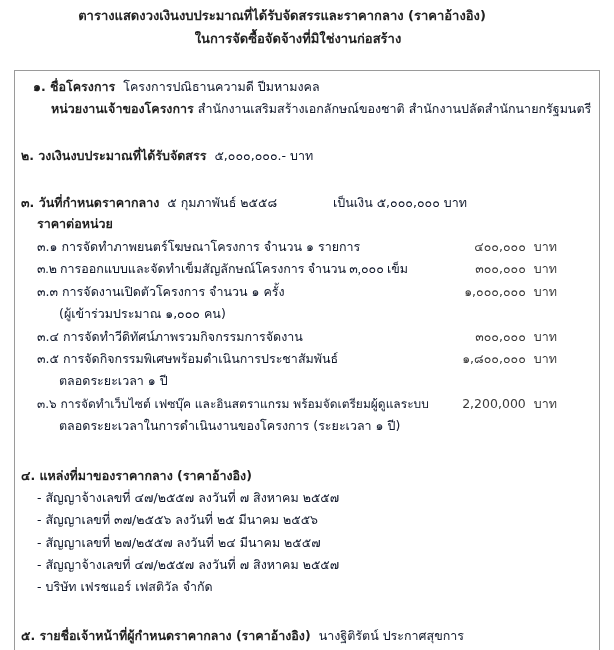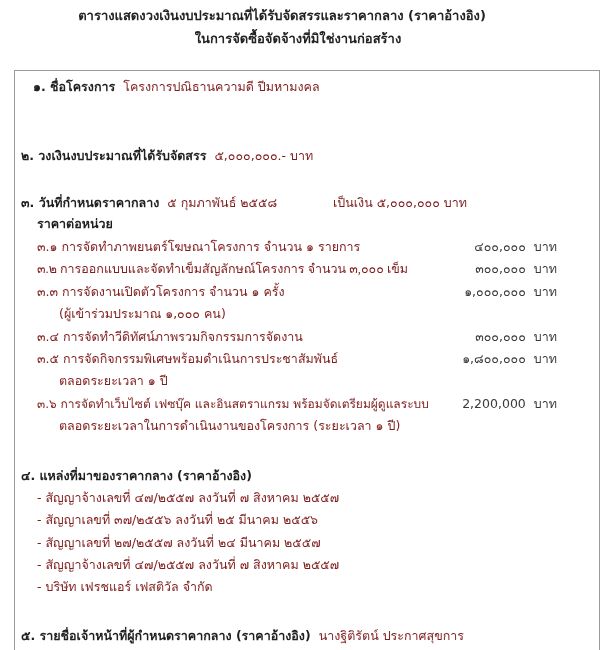--- a/index.html
+++ b/index.html
@@ -13,37 +13,41 @@
     font-weight: bold; font-size: 13px; color: #222;
   }
   .t1 { top: 5px; }
   .t2 { top: 28px; padding-left: 16px; }
   .box {
     position: absolute; left: 14px; top: 70px; width: 586px; height: 600px;
     border: 1.5px solid #9a9a9a; border-bottom: none; box-sizing: border-box;
   }
   .line { position: absolute; white-space: nowrap; line-height: 18px; }
   .b { font-weight: bold; color: #1f1f1f; }
-  .n { color: #7f1d1d; }
+  .n { color: #0f172a; }
   .amt {
     position: absolute; white-space: nowrap; line-height: 18px; right: 42px; text-align: center; color: #3a3a3a;
   }
   .amt .unit { margin-left: 8px; }
 </style>
 </head>
 <body>
 
 <div class="title t1">ตารางแสดงวงเงินงบประมาณที่ได้รับจัดสรรและราคากลาง (ราคาอ้างอิง)</div>
 <div class="title t2">ในการจัดซื้อจัดจ้างที่มิใช่งานก่อสร้าง</div>
 
 <div class="box">
 
   <div class="line" style="left:18px; top:7px;">
     <span class="b">๑. ชื่อโครงการ</span>&nbsp;
     <span class="n">โครงการปณิธานความดี ปีมหามงคล</span>
+  </div>
+  <div class="line" style="left:36px; top:29px;">
+    <span class="b">หน่วยงานเจ้าของโครงการ</span>
+    <span class="n">สำนักงานเสริมสร้างเอกลักษณ์ของชาติ สำนักงานปลัดสำนักนายกรัฐมนตรี</span>
   </div>
 
   <div class="line" style="left:6px; top:76px;">
     <span class="b">๒. วงเงินงบประมาณที่ได้รับจัดสรร</span>&nbsp;
     <span class="n">๕,๐๐๐,๐๐๐.- บาท</span>
   </div>
 
   <div class="line" style="left:6px; top:123px;">
     <span class="b">๓. วันที่กำหนดราคากลาง</span>&nbsp;
     <span class="n">๕ กุมภาพันธ์  ๒๕๕๘</span>

